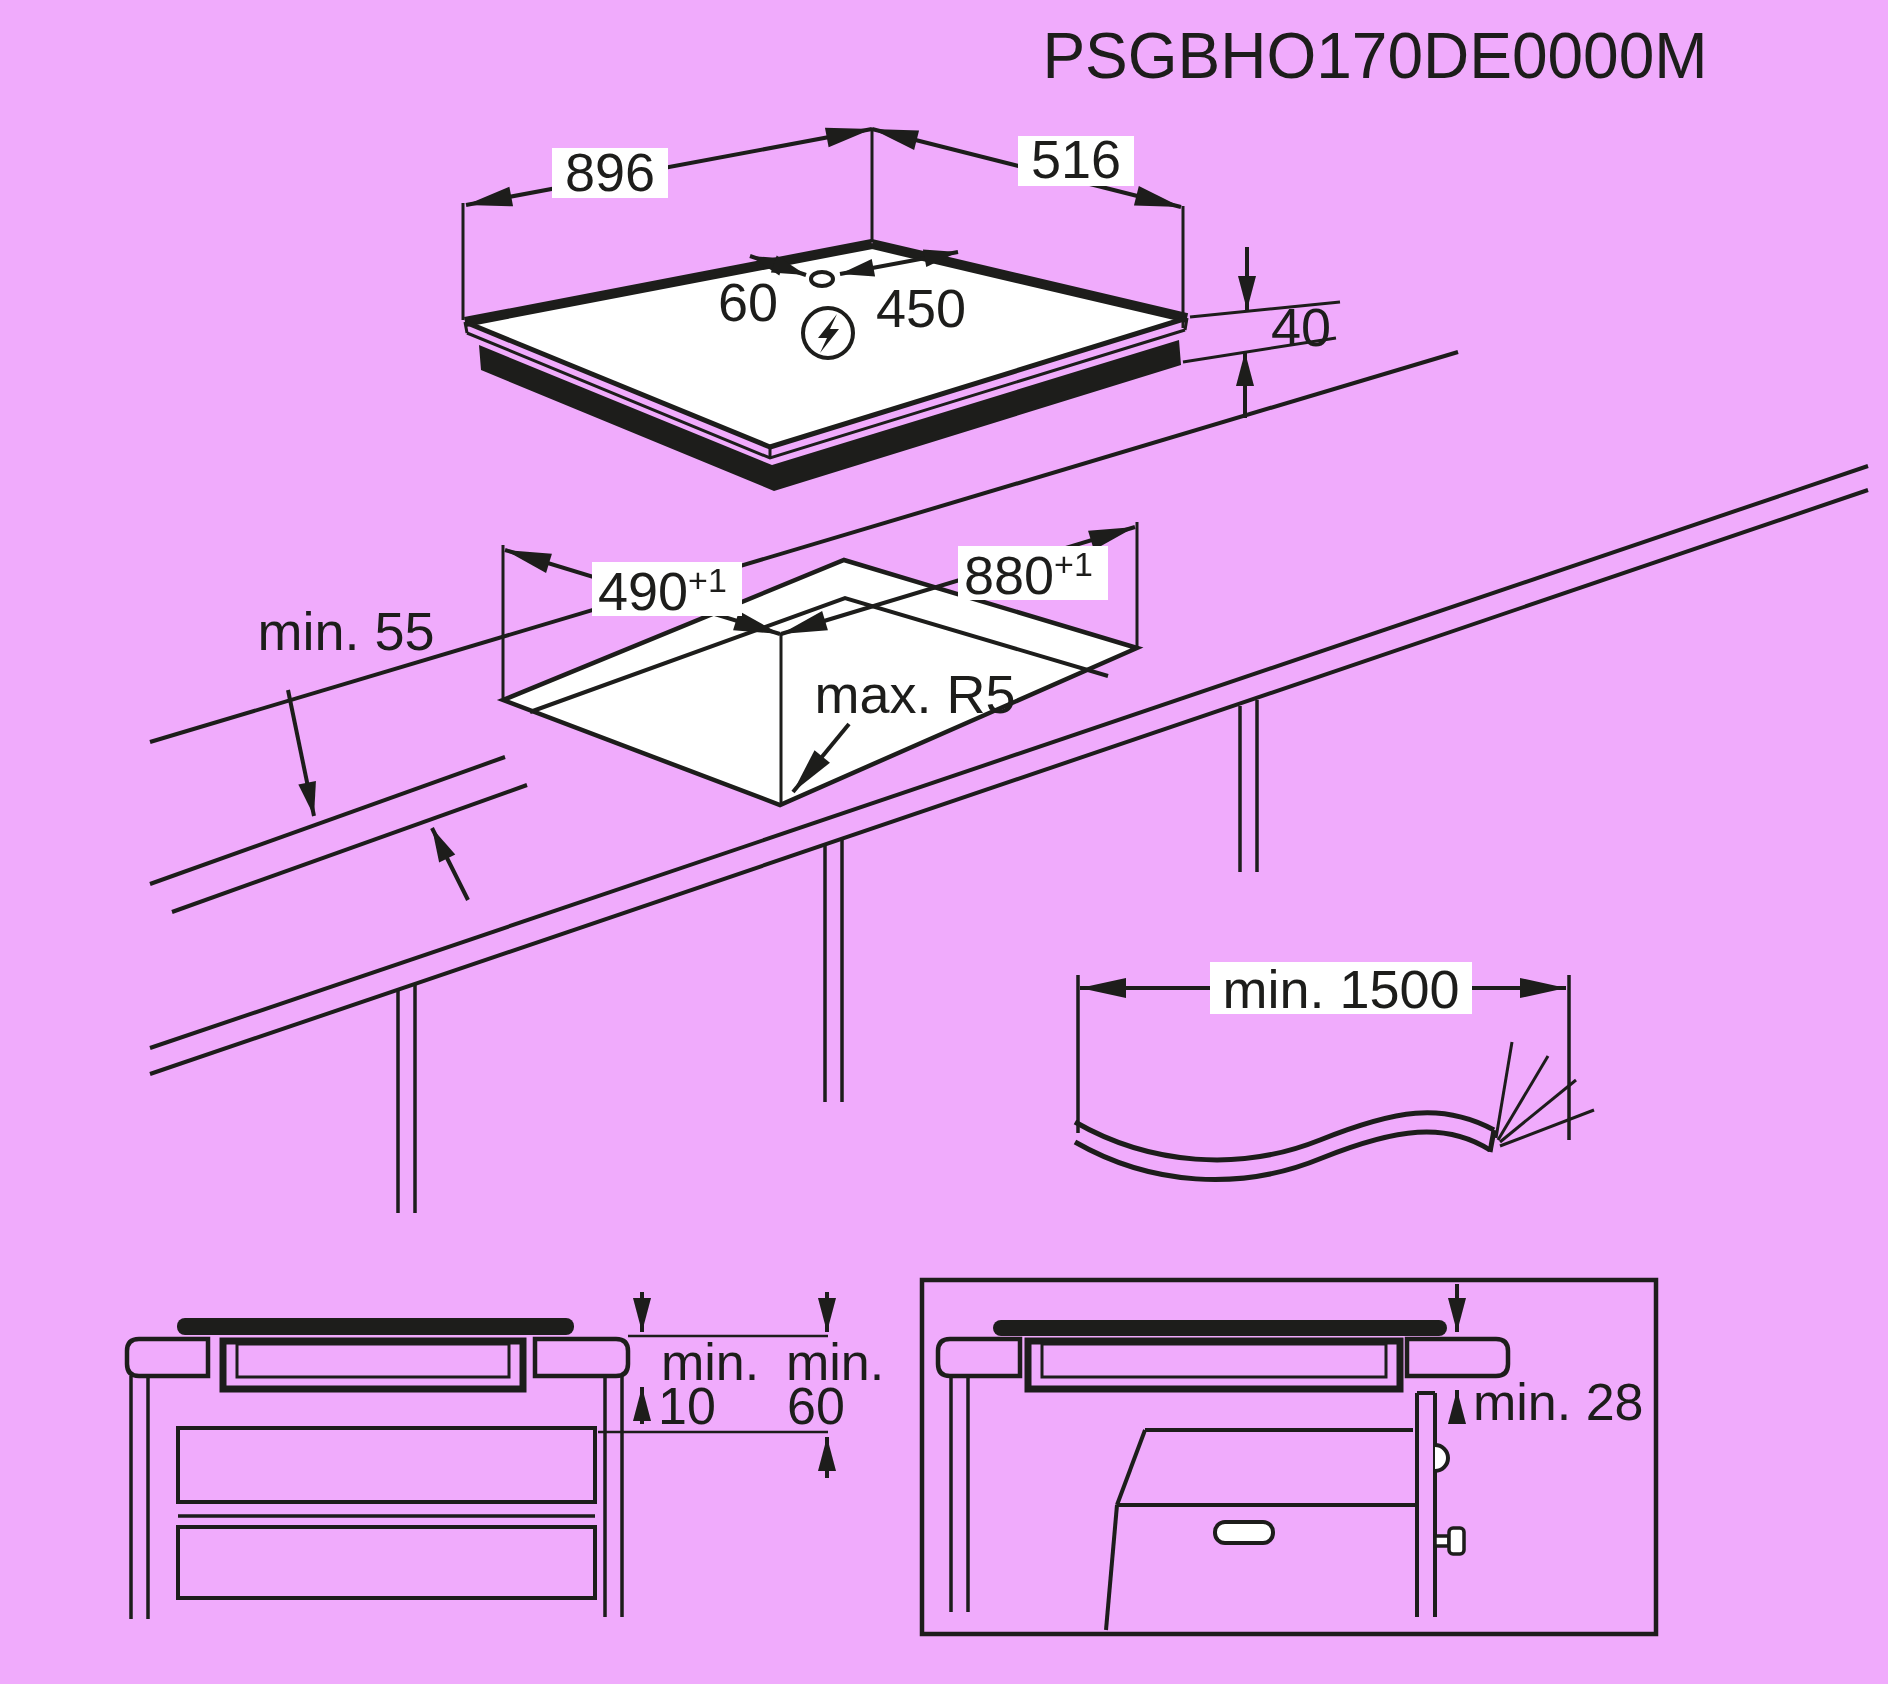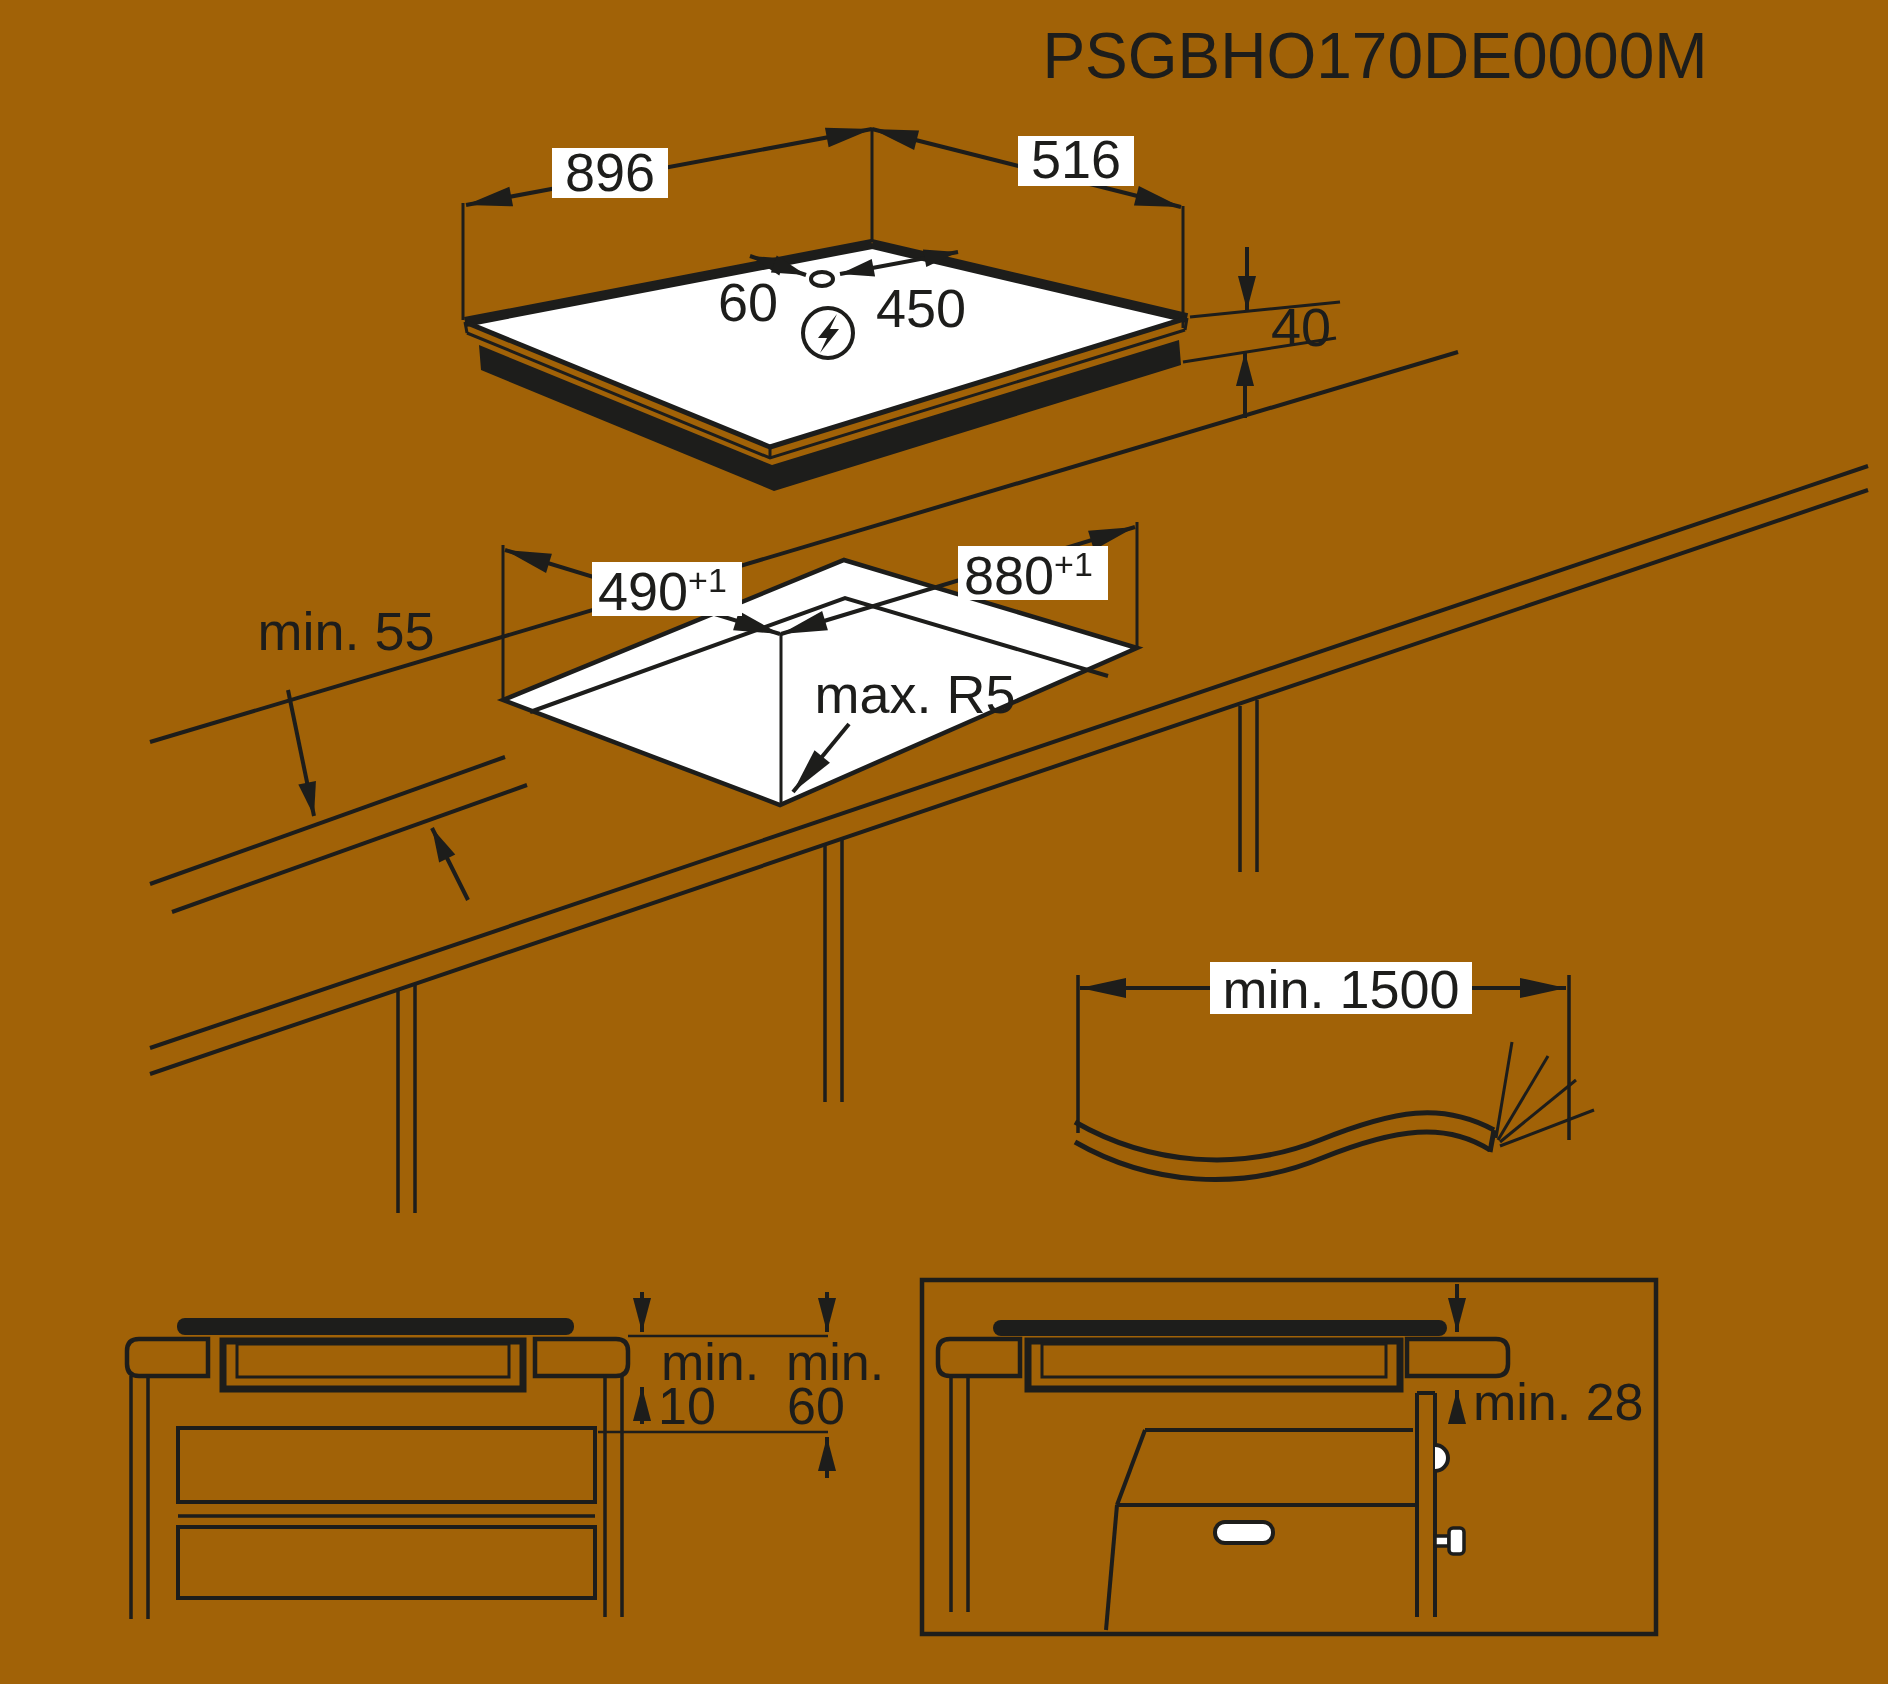--- a/index.html
+++ b/index.html
@@ -1,16 +1,16 @@
 <!DOCTYPE html>
 <html><head>
 <meta charset="utf-8">
 <style>
   html,body{margin:0;padding:0;background:#fff;}
-  .page{position:relative;width:1888px;height:1684px;background:#a16207;overflow:hidden;}
+  .page{position:relative;width:1888px;height:1684px;background:#f0abfc;overflow:hidden;}
   svg{position:absolute;left:0;top:0;}
   svg text{font-family:"Liberation Sans","DejaVu Sans",sans-serif;fill:#1d1d1b;}
   .ln{stroke:#1d1d1b;fill:none;}
 </style>
 </head>
 <body>
 
 <div class="page">
 <svg width="1888" height="1684" viewBox="0 0 1888 1684">
   <defs>

